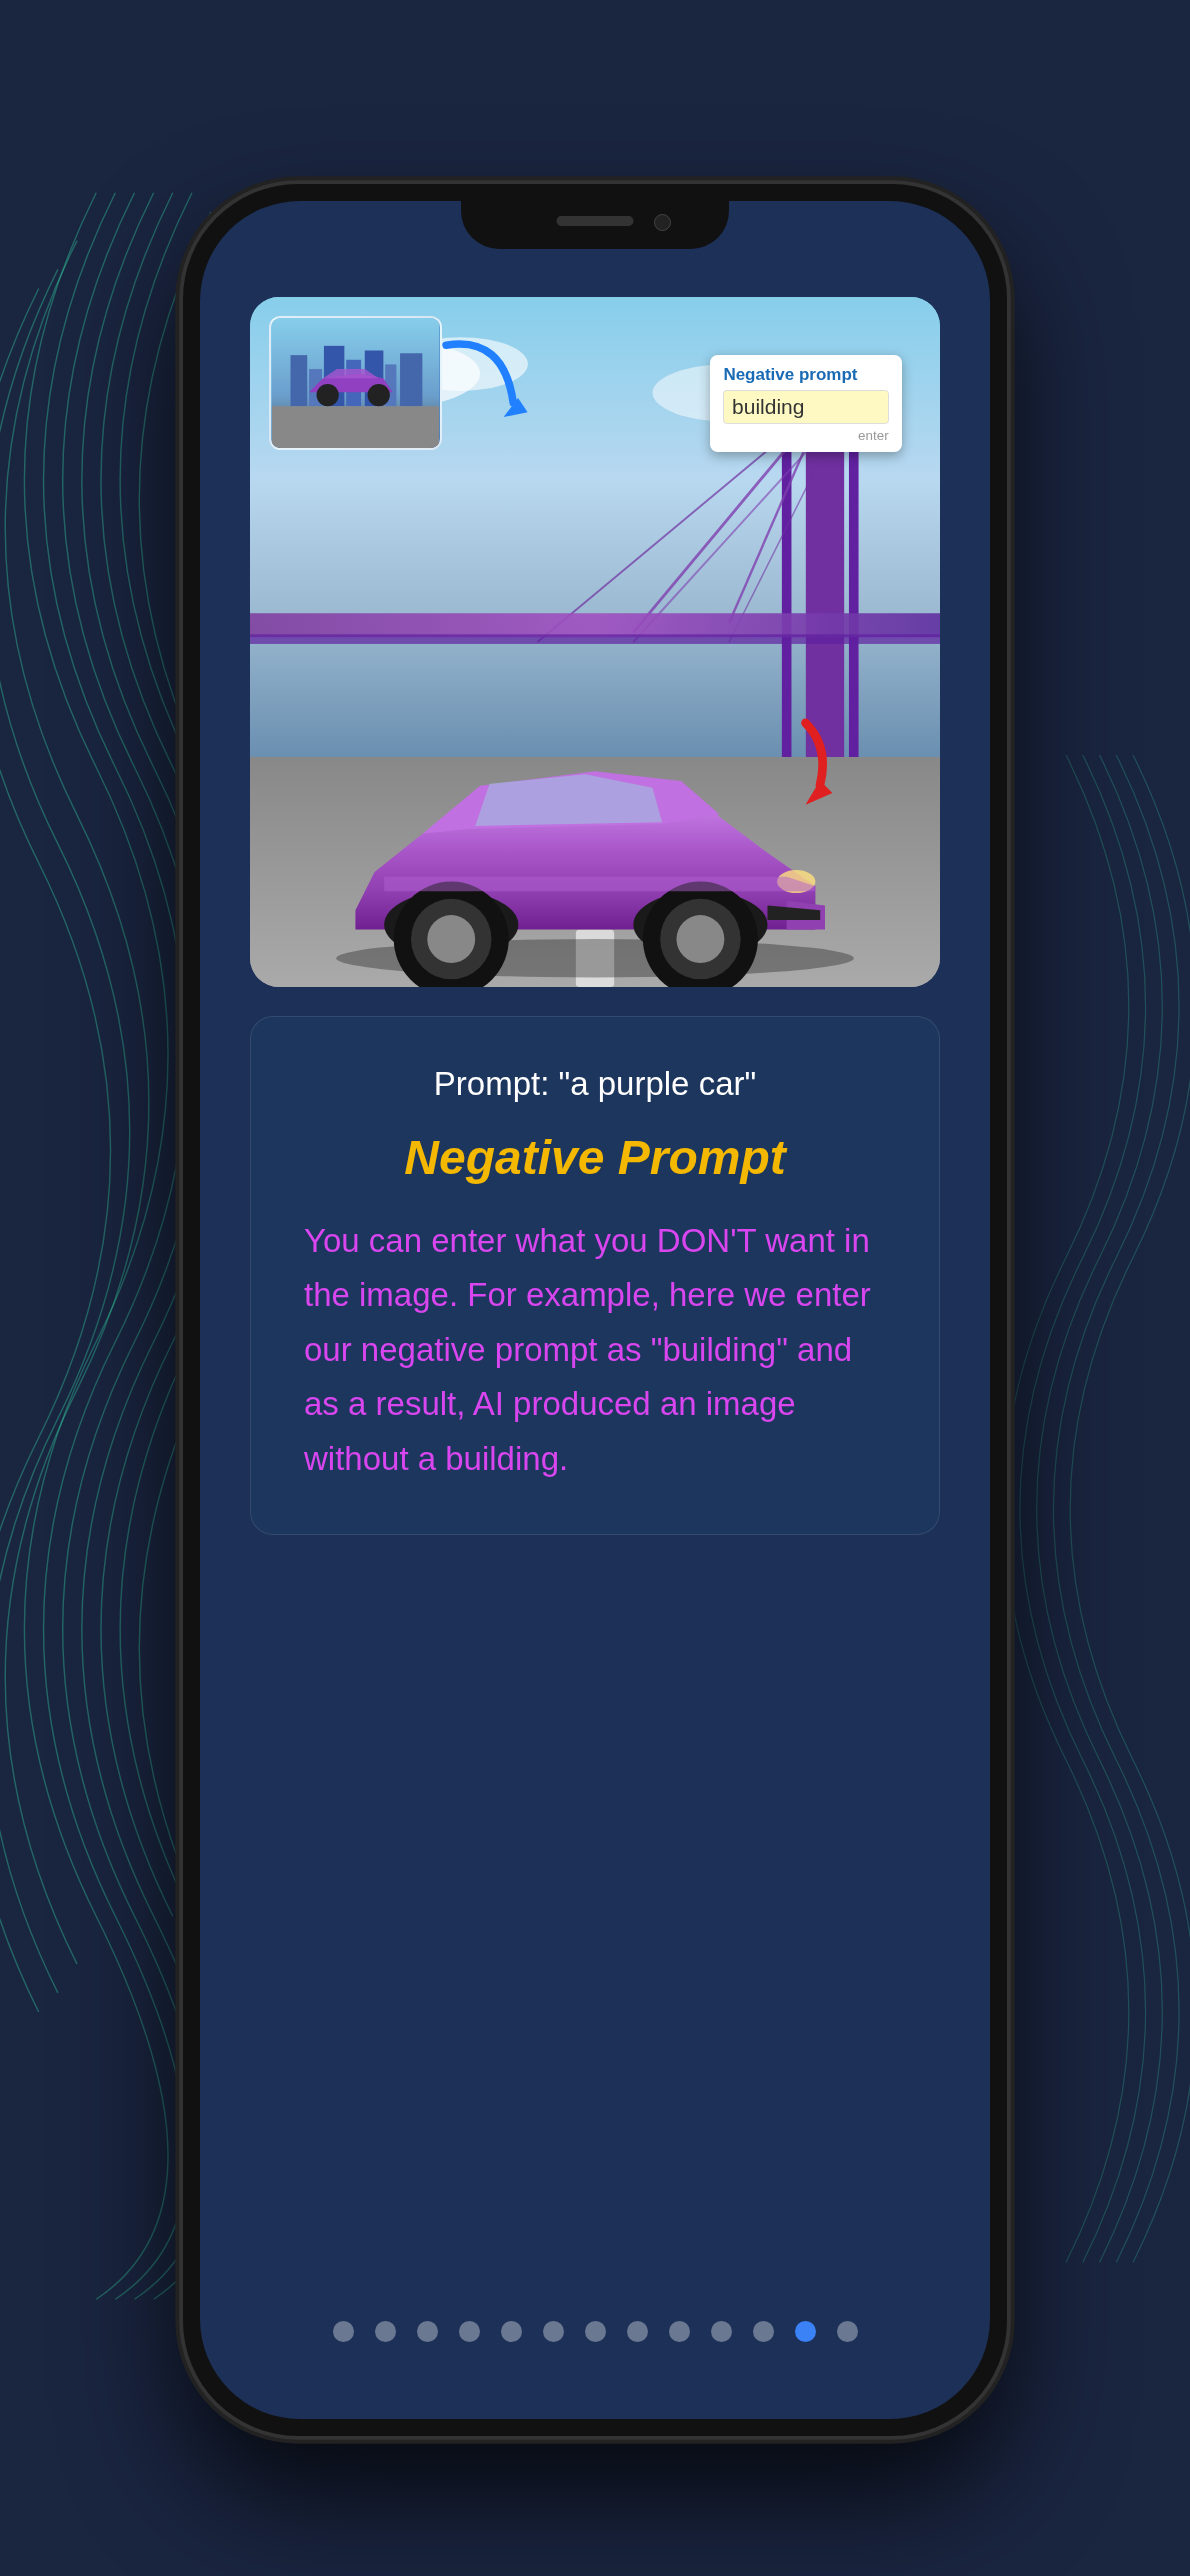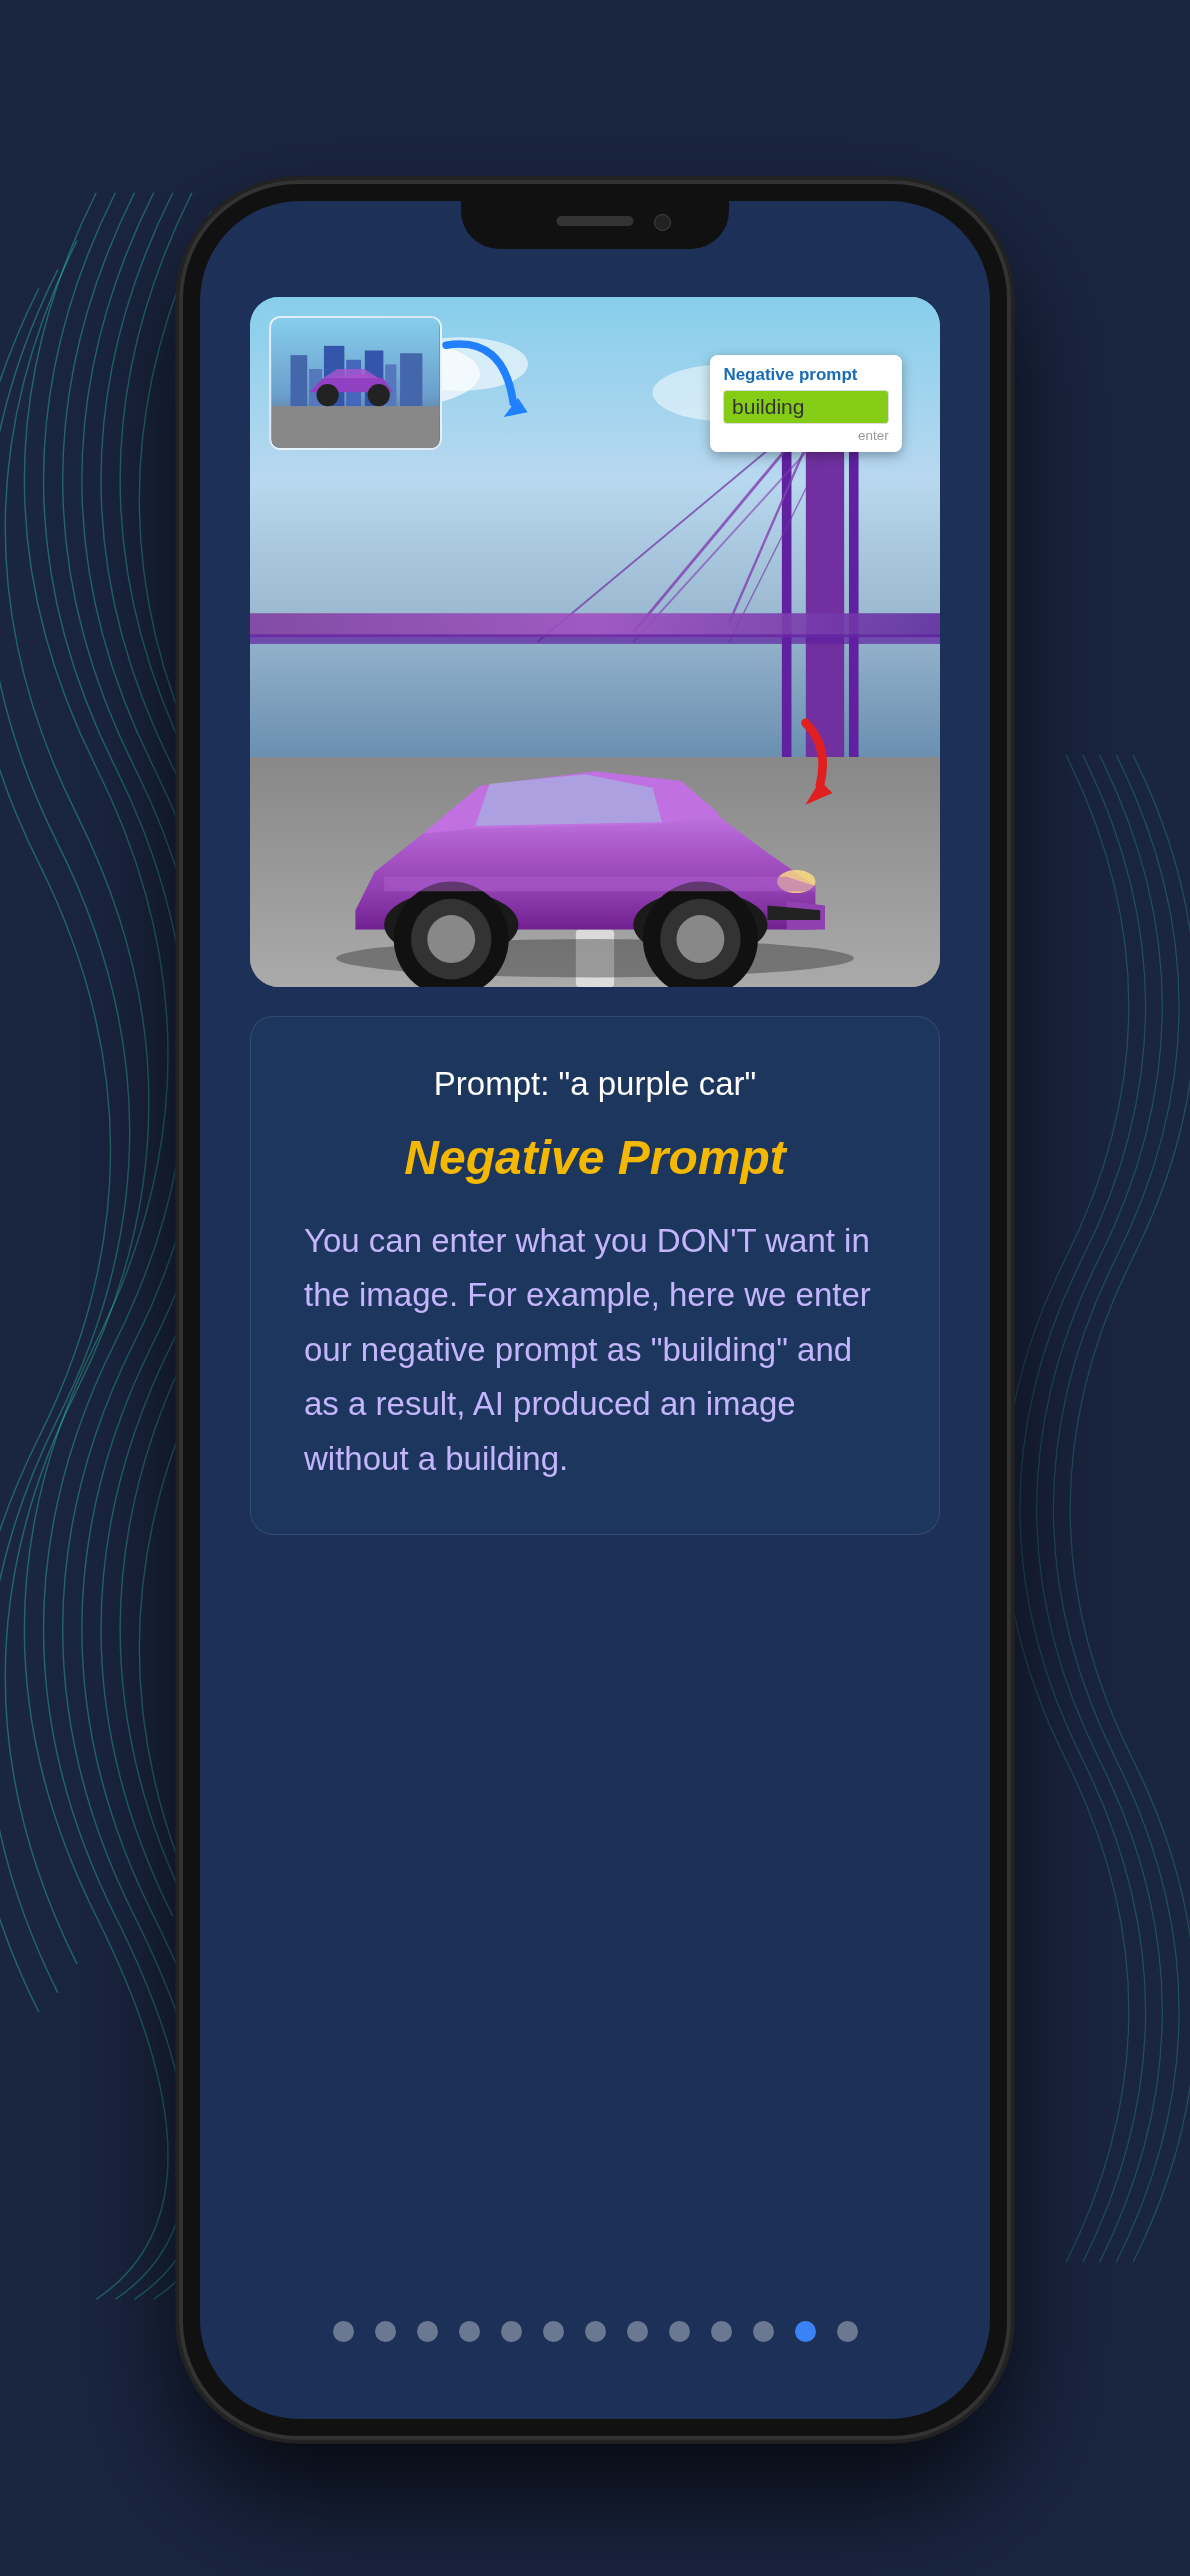--- a/index.html
+++ b/index.html
@@ -176,21 +176,21 @@
       font-weight: 600;
       margin-bottom: 5.8px;
     }
 
     .neg-prompt-popup-value {
       font-size: 21px;
       color: #333;
       border: 1px solid #ddd;
       padding: 3.8px 7.7px;
       border-radius: 3.8px;
-      background: #84cc16;
+      background: #fef9c3;
     }
 
     .neg-prompt-popup-sub {
       font-size: 13.4px;
       color: #999;
       text-align: right;
       margin-top: 3.8px;
     }
 
     
@@ -236,21 +236,21 @@
       font-size: 48px;
       color: #f5b800;
       font-weight: 800;
       text-align: center;
       margin-bottom: 29px;
       font-style: italic;
     }
 
     .description-text {
       font-size: 33px;
-      color: #c4b5fd;
+      color: #d946ef;
       line-height: 1.65;
       font-weight: 400;
     }
 
     
     .page-dots {
       display: flex;
       gap: 21px;
       margin-top: auto;
       margin-bottom: 58px;

